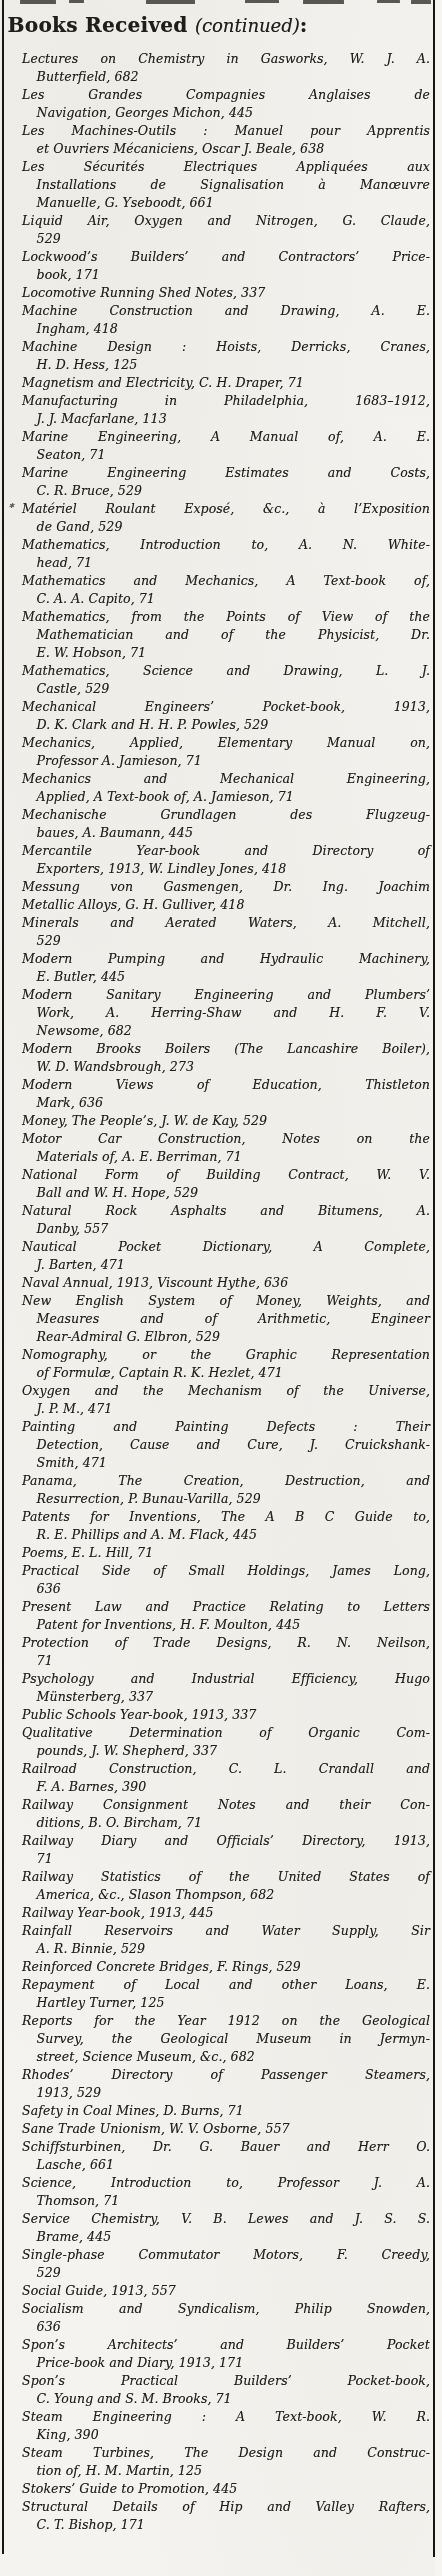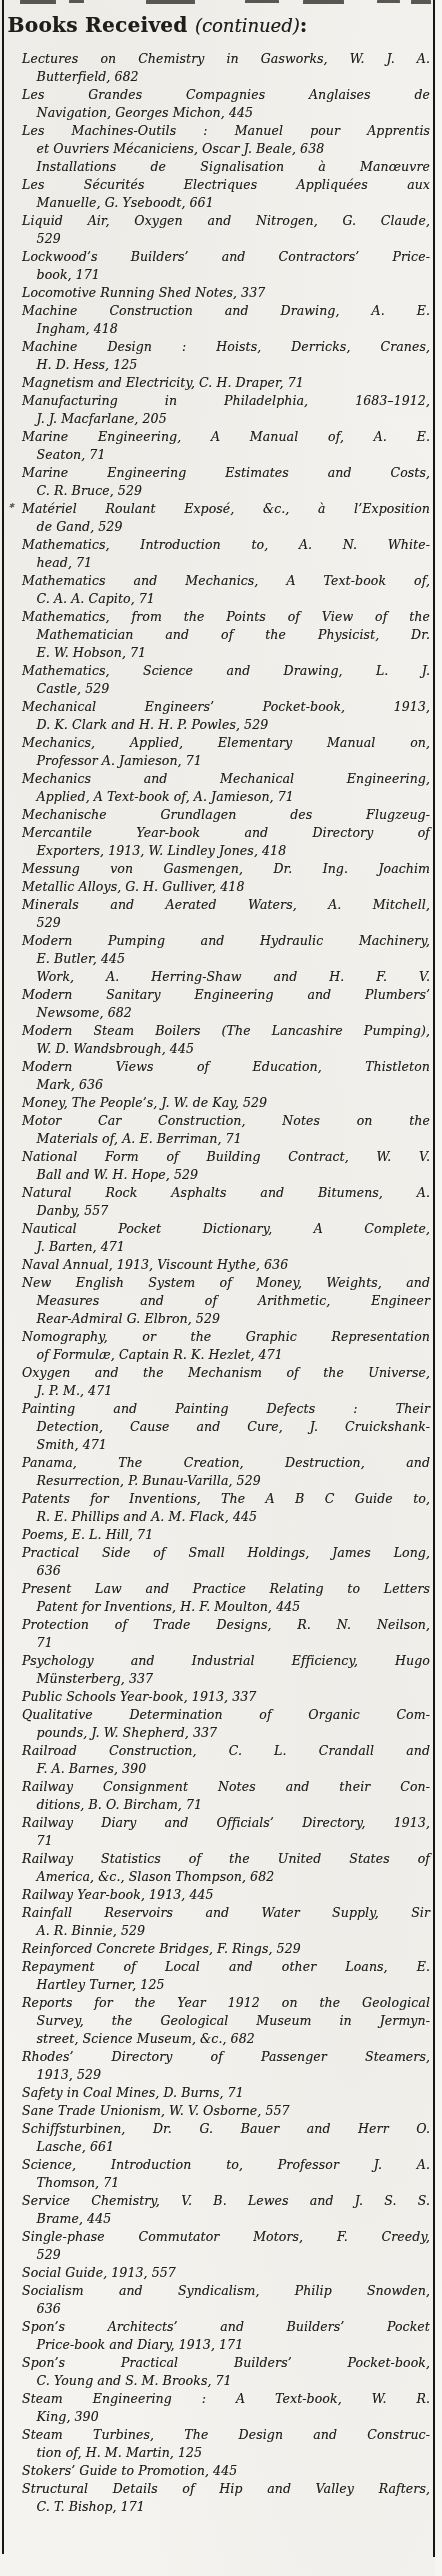--- a/index.html
+++ b/index.html
@@ -74,22 +74,22 @@
       </div>
       <div class="entry">
         <div class="line just">Les Grandes Compagnies Anglaises de</div>
         <div class="line cont">Navigation, Georges Michon, 445</div>
       </div>
       <div class="entry">
         <div class="line just">Les Machines-Outils : Manuel pour Apprentis</div>
         <div class="line cont">et Ouvriers Mécaniciens, Oscar J. Beale, 638</div>
       </div>
       <div class="entry">
+        <div class="line just">Les Sécurités Electriques Appliquées aux</div>
         <div class="line cont just">Installations de Signalisation à Manœuvre</div>
-        <div class="line just">Les Sécurités Electriques Appliquées aux</div>
         <div class="line cont">Manuelle, G. Yseboodt, 661</div>
       </div>
       <div class="entry">
         <div class="line just">Liquid Air, Oxygen and Nitrogen, G. Claude,</div>
         <div class="line cont">529</div>
       </div>
       <div class="entry">
         <div class="line just">Lockwood’s Builders’ and Contractors’ Price-</div>
         <div class="line cont">book, 171</div>
       </div>
@@ -102,21 +102,21 @@
       </div>
       <div class="entry">
         <div class="line just">Machine Design : Hoists, Derricks, Cranes,</div>
         <div class="line cont">H. D. Hess, 125</div>
       </div>
       <div class="entry">
         <div class="line">Magnetism and Electricity, C. H. Draper, 71</div>
       </div>
       <div class="entry">
         <div class="line just">Manufacturing in Philadelphia, 1683–1912,</div>
-        <div class="line cont">J. J. Macfarlane, 205</div>
+        <div class="line cont">J. J. Macfarlane, 113</div>
       </div>
       <div class="entry">
         <div class="line just">Marine Engineering, A Manual of, A. E.</div>
         <div class="line cont">Seaton, 71</div>
       </div>
       <div class="entry">
         <div class="line just">Marine Engineering Estimates and Costs,</div>
         <div class="line cont">C. R. Bruce, 529</div>
       </div>
       <div class="entry">
@@ -148,47 +148,48 @@
       <div class="entry">
         <div class="line just">Mechanics, Applied, Elementary Manual on,</div>
         <div class="line cont">Professor A. Jamieson, 71</div>
       </div>
       <div class="entry">
         <div class="line just">Mechanics and Mechanical Engineering,</div>
         <div class="line cont">Applied, A Text-book of, A. Jamieson, 71</div>
       </div>
       <div class="entry">
         <div class="line just">Mechanische Grundlagen des Flugzeug-</div>
+        <div class="line cont">baues, A. Baumann, 445</div>
       </div>
       <div class="entry">
         <div class="line just">Mercantile Year-book and Directory of</div>
         <div class="line cont">Exporters, 1913, W. Lindley Jones, 418</div>
       </div>
       <div class="entry">
         <div class="line just">Messung von Gasmengen, Dr. Ing. Joachim</div>
       </div>
       <div class="entry">
         <div class="line">Metallic Alloys, G. H. Gulliver, 418</div>
       </div>
       <div class="entry">
         <div class="line just">Minerals and Aerated Waters, A. Mitchell,</div>
         <div class="line cont">529</div>
       </div>
       <div class="entry">
         <div class="line just">Modern Pumping and Hydraulic Machinery,</div>
         <div class="line cont">E. Butler, 445</div>
       </div>
       <div class="entry">
+        <div class="line just">Modern Sanitary Engineering and Plumbers’</div>
         <div class="line cont just">Work, A. Herring-Shaw and H. F. V.</div>
-        <div class="line just">Modern Sanitary Engineering and Plumbers’</div>
         <div class="line cont">Newsome, 682</div>
       </div>
       <div class="entry">
-        <div class="line just">Modern Steam Boilers (The Lancashire Pumping),</div>
-        <div class="line cont">W. D. Wandsbrough, 445</div>
+        <div class="line just">Modern Brooks Boilers (The Lancashire Boiler),</div>
+        <div class="line cont">W. D. Wandsbrough, 273</div>
       </div>
       <div class="entry">
         <div class="line just">Modern Views of Education, Thistleton</div>
         <div class="line cont">Mark, 636</div>
       </div>
       <div class="entry">
         <div class="line">Money, The People’s, J. W. de Kay, 529</div>
       </div>
       <div class="entry">
         <div class="line just">Motor Car Construction, Notes on the</div>

